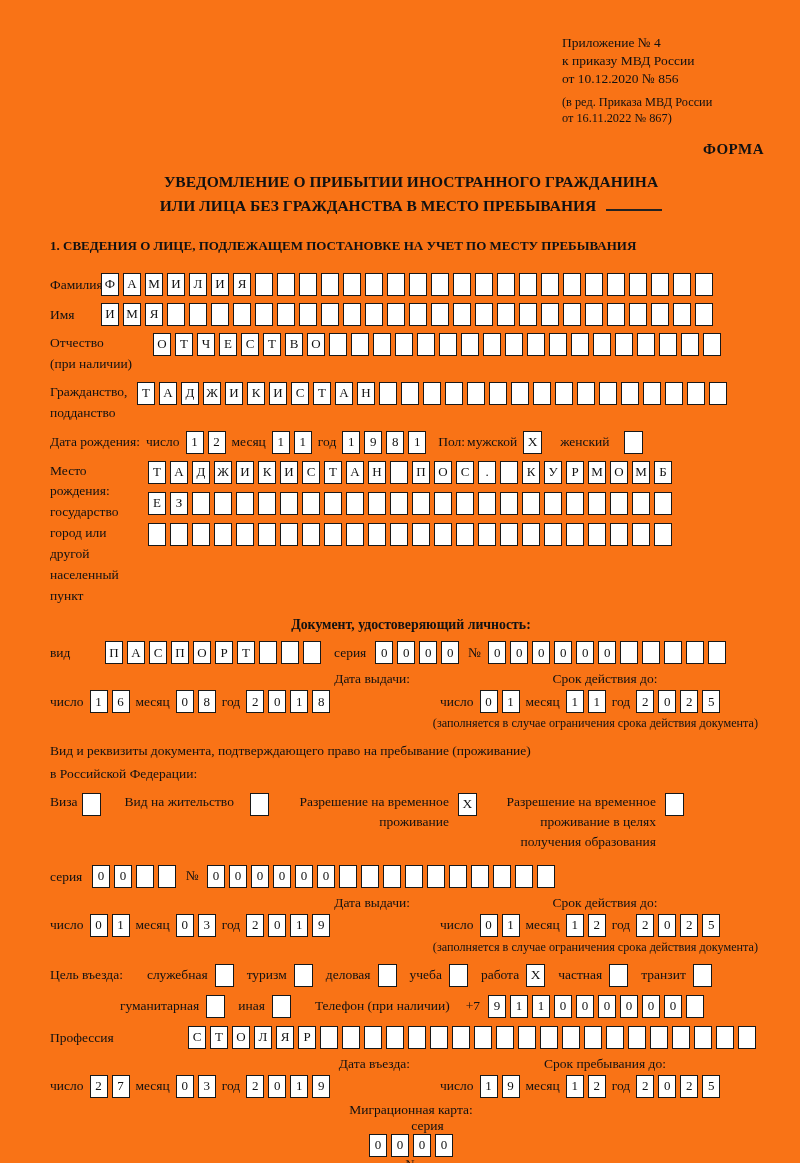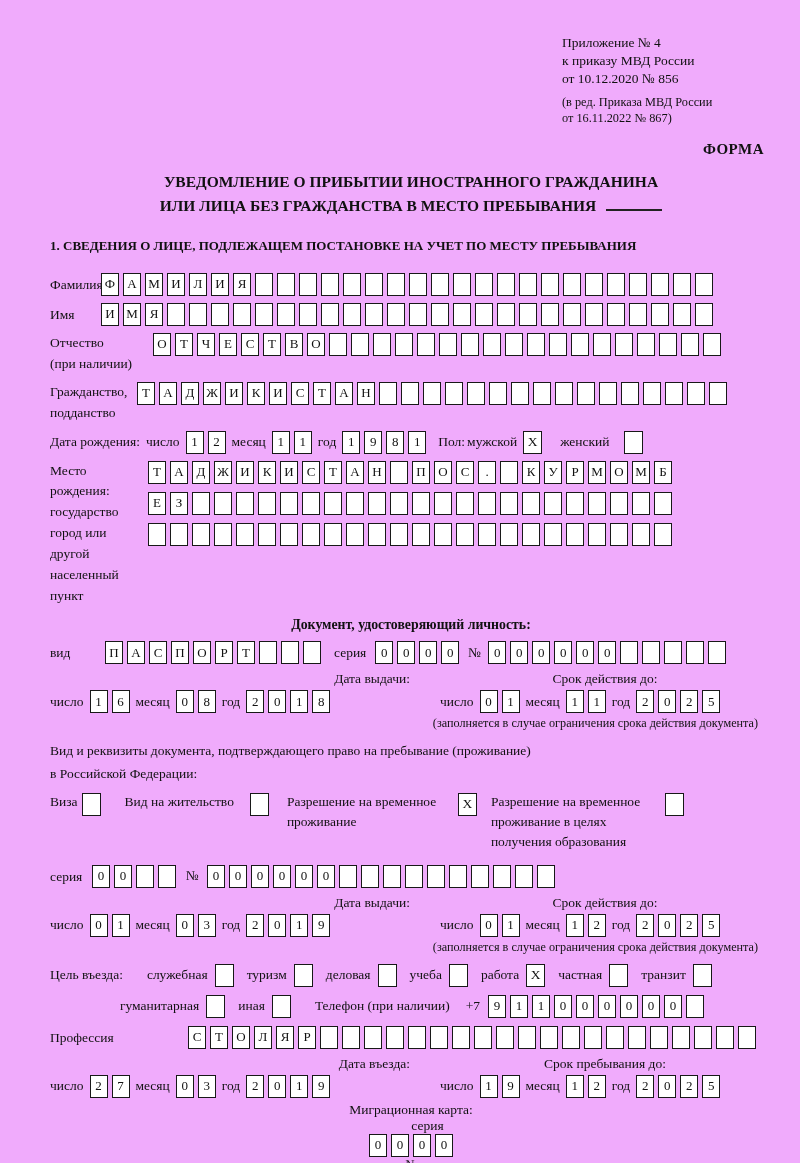--- a/index.html
+++ b/index.html
@@ -1,17 +1,17 @@
 <!DOCTYPE html>
 <html><head>
 <meta charset="utf-8">
 <style>
   html,body{margin:0;padding:0;background:#e8e8e8;}
   .page{
-    width:800px;height:1163px;margin:0 auto;background:#f0abfc;
+    width:800px;height:1163px;margin:0 auto;background:#f97316;
     box-sizing:border-box;padding:34px 28px 10px 50px;
     font-family:"Liberation Serif","DejaVu Serif",serif;
     font-size:13.5px;color:#111;overflow:hidden;position:relative;
   }
   .appendix{margin-left:512px;line-height:1.35;}
   .appendix .small{font-size:12.3px;margin-top:5px;line-height:1.35;}
   .form-word{text-align:right;font-weight:bold;font-size:15px;letter-spacing:.5px;margin-top:14px;padding-right:8px;}
   .title{text-align:center;font-weight:bold;font-size:15.5px;line-height:1.55;margin-top:12px;}
   .title-underline{display:inline-block;width:56px;border-bottom:2px solid #222;height:12px;margin-left:10px;}
   .sec-head{font-weight:bold;font-size:13px;margin:20px 0 19px 0;}
@@ -35,21 +35,21 @@
   .dates-row{display:flex;margin-bottom:3px;}
   .dgroup{display:flex;align-items:center;}
   .dg-left{width:360px;}
   .dg-right{margin-left:30px;}
   .note-right{text-align:right;font-size:12.2px;margin:1px 14px 9px 0;}
   .para{margin:4px 0 2px 0;line-height:1.7;}
   .res-options{display:flex;align-items:flex-start;margin:6px 0 12px 0;}
   .opt{display:flex;align-items:flex-start;}
   .opt .cb{margin-left:9px;margin-top:1px;}
   .opt-label{line-height:1.5;}
-  .opt-center{text-align:left;}
+  .opt-center{text-align:right;}
   .purpose-row{display:flex;align-items:center;margin-bottom:8px;}
   .purpose-row .cb{margin-left:7px;}
   .purpose-row .plabel{margin-left:13px;}
   .purpose-row .plabel.first{margin-left:24px;}
   .row2-indent{margin-left:70px;}
   .phone-label{margin-left:24px;}
   .phone-prefix{margin:0 8px 0 16px;}
   .mig-row{display:flex;align-items:center;margin:4px 0 10px 0;flex-direction:column;}
 </style>
 </head>

